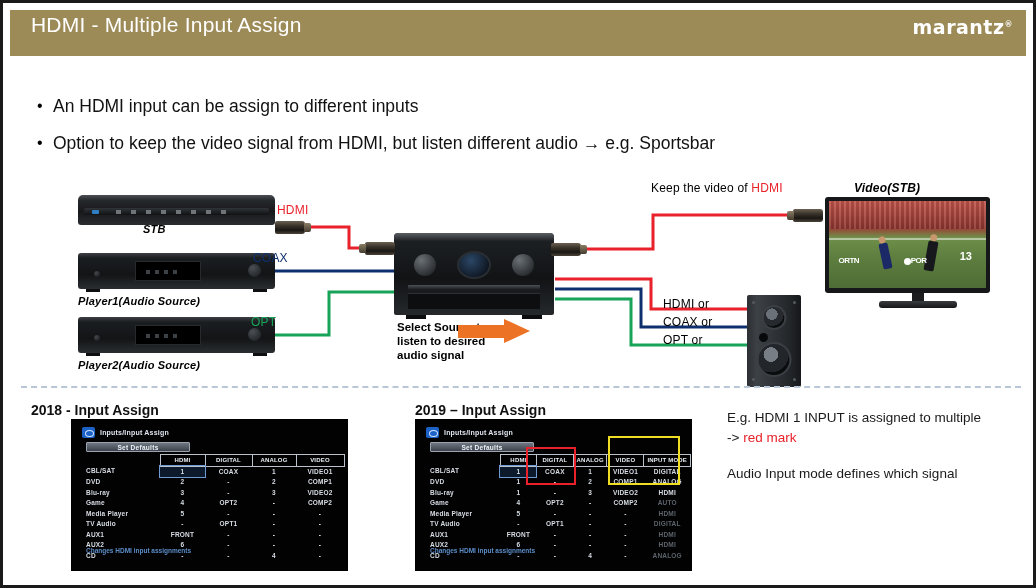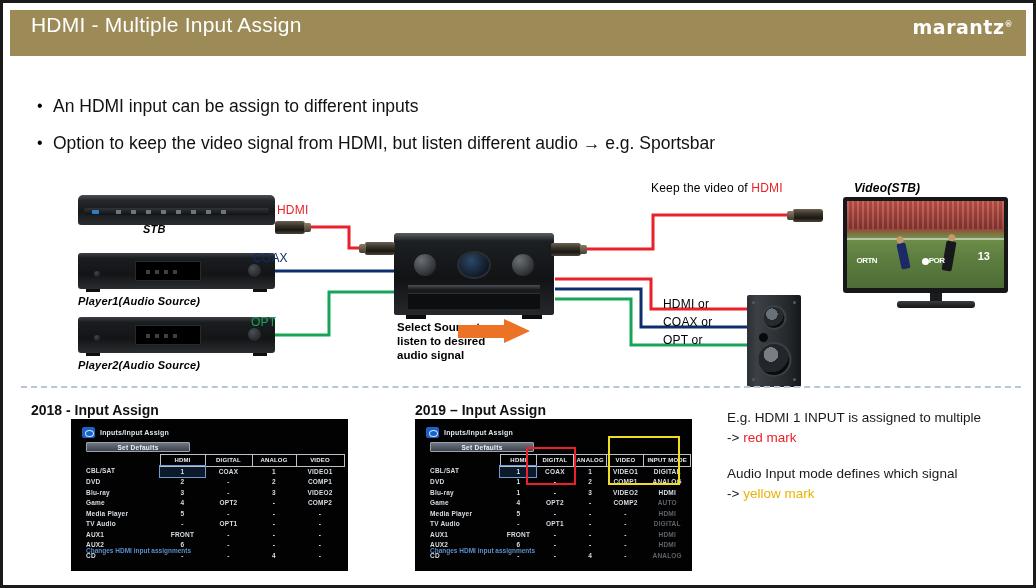--- a/index.html
+++ b/index.html
@@ -103,21 +103,21 @@
     border-radius:50%; background: radial-gradient(circle at 40% 32%,#2b4766,#05070c);
     border:2px solid #2a2d31; }
   .avr .bar { position:absolute; left:14px; right:14px; top:52px; height:5px;
     background: linear-gradient(180deg,#4c5156,#15181a); border-radius:1px; }
   .avr .panel { position:absolute; left:14px; right:14px; top:60px; bottom:6px;
     background:#0c0e10; border-top:1px solid #2c3034; }
   .avr .foot { position:absolute; bottom:-4px; width:20px; height:4px; background:#0b0d0f; }
   .avr .foot.l{left:12px;} .avr .foot.r{right:12px;}
 
   
-  .tv { left: 822px; top: 22px; width: 185px; height: 112px; margin-left: 18px; }
+  .tv { left: 822px; top: 22px; width: 185px; height: 112px; }
   .tv .bezel {
     position:absolute; left:0; top:0; width:165px; height:96px;
     background:#151719; border-radius:3px; padding:4px;
   }
   .tv .scr { position:absolute; left:4px; top:4px; right:4px; bottom:5px; overflow:hidden; }
   .tv .pitch {
     position:absolute; inset:0;
     background:
       linear-gradient(180deg,#c75a50 0%,#b8473f 16%,#9e3a33 30%,#6f8f4a 42%,#5f8040 62%,#4d6c36 100%);
   }
@@ -533,16 +533,15 @@
     <div class="note">Changes HDMI input assignments</div>
   </div>
   <div class="mark-red" style="left:523px; top:444px; width:50px; height:38px;"></div>
   <div class="mark-yellow" style="left:605px; top:433px; width:72px; height:49px;"></div>
 
   <div class="rtext">
     <div>E.g. HDMI 1 INPUT is assigned to multiple</div>
     <div><span>-&gt; </span><span class="red">red mark</span></div>
     <div class="gap"></div>
     <div>Audio Input mode defines which signal</div>
-    <div><span>-&gt; </span><span class="yellow">yellow mark</span></div>
   </div>
 
 </div>
 
 </body></html>

